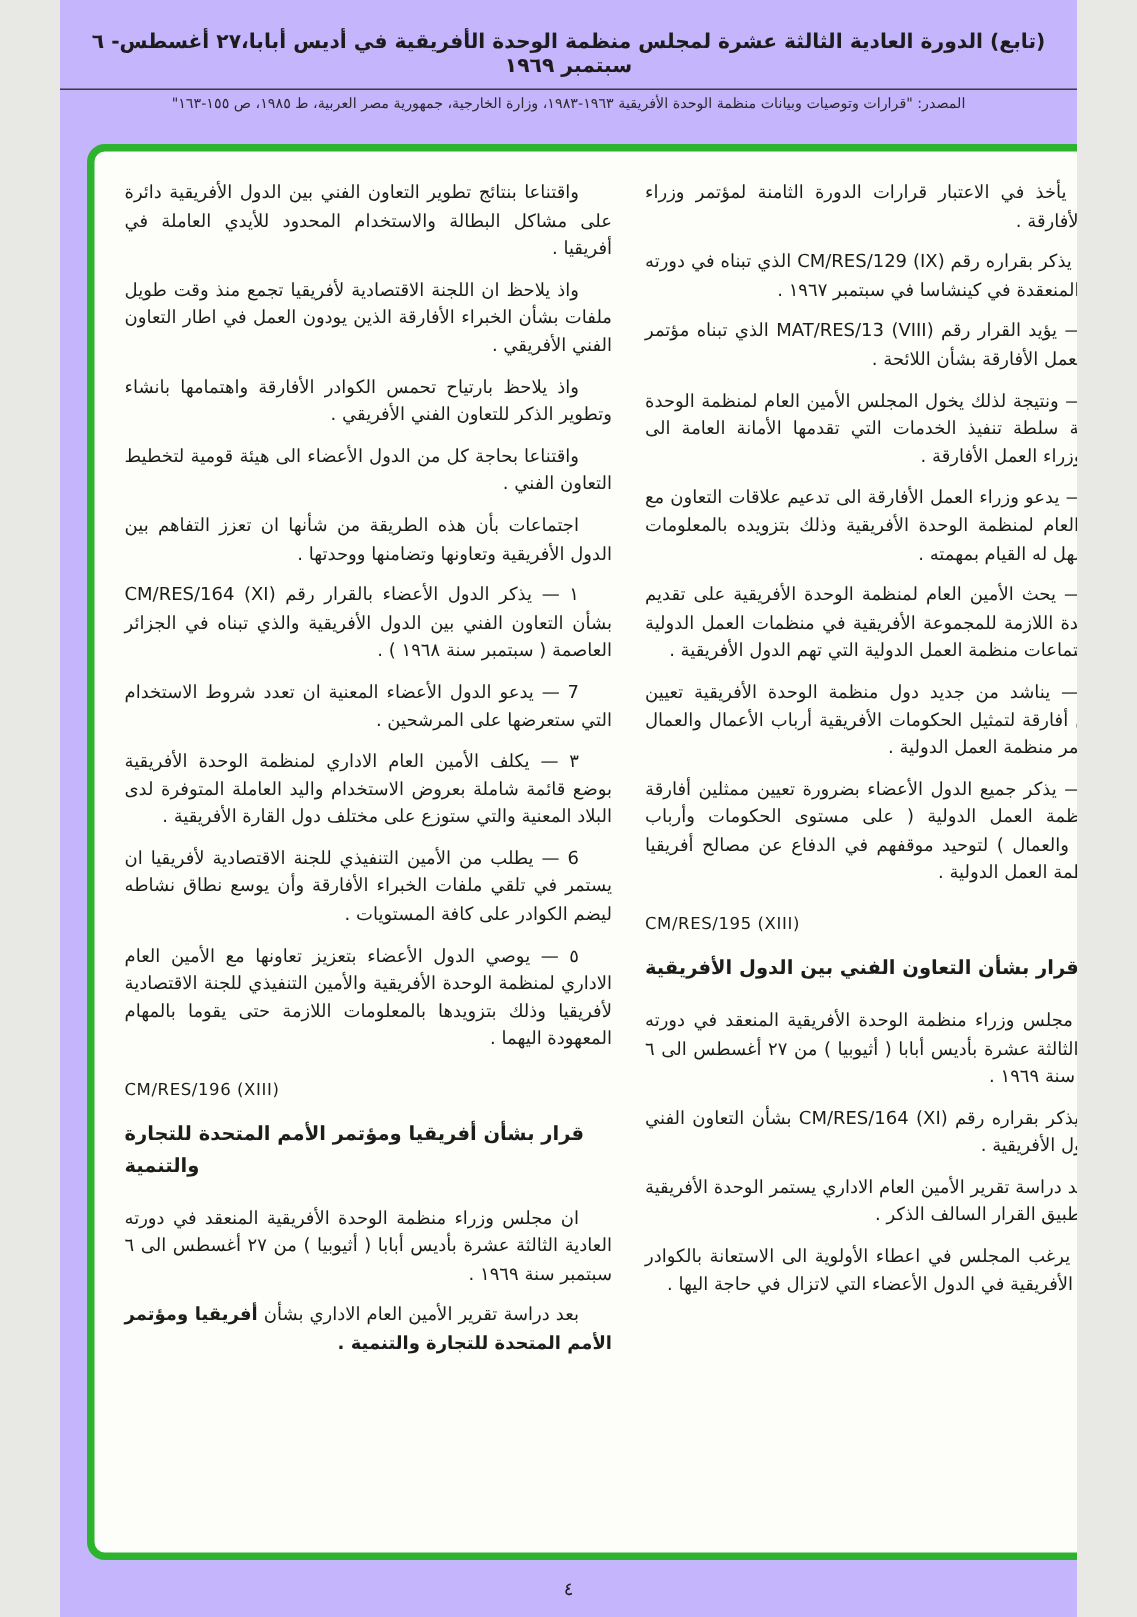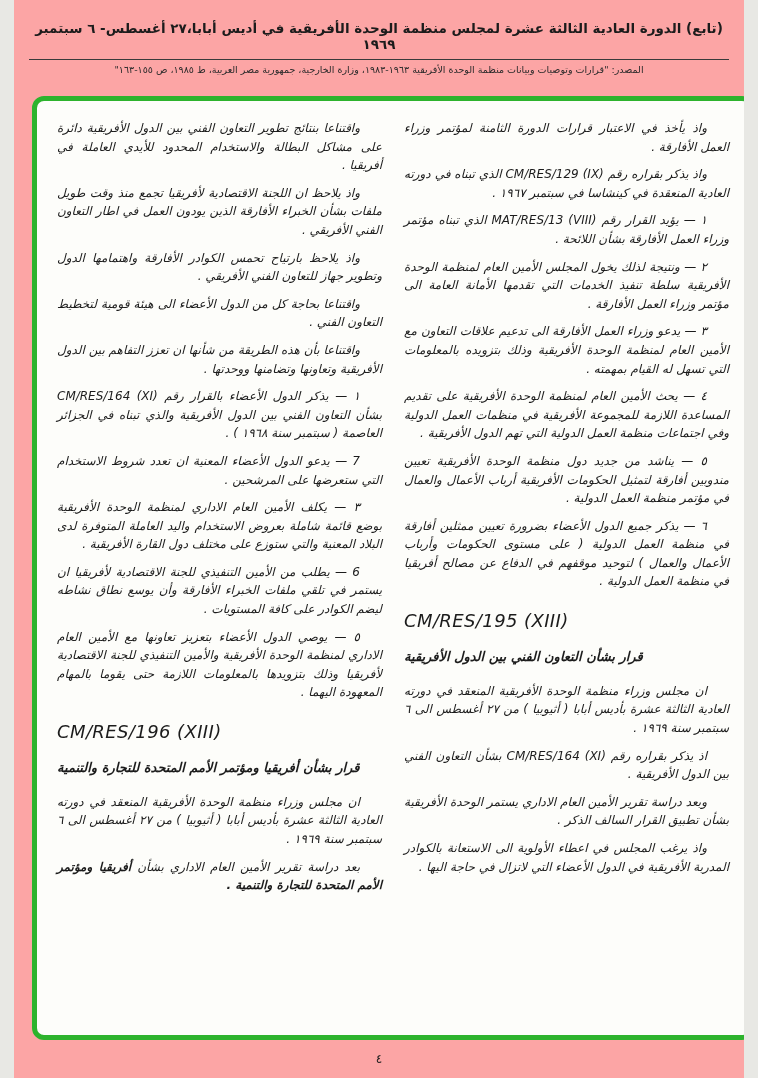--- a/index.html
+++ b/index.html
@@ -1,21 +1,21 @@
 <!DOCTYPE html>
 <html lang="ar"><head>
 <meta charset="utf-8">
 <style>
   html, body { margin: 0; padding: 0; background: #e8e8e4; }
   .page {
     position: relative;
-    width: 730px;
+    width: 678px;
     height: 1078px;
     margin: 0 auto;
-    background: #fca5a5;
+    background: #c4b5fd;
     font-family: "DejaVu Sans", sans-serif;
     color: #1c1c1c;
     overflow: hidden;
     box-sizing: border-box;
   }
   .doc-header {
     direction: rtl;
     text-align: center;
     padding-top: 20px;
   }
@@ -59,27 +59,26 @@
   .col {
     flex: 1 1 0;
     min-width: 0;
   }
   .para {
     direction: rtl;
     text-align: justify;
     font-size: 12px;
     line-height: 1.55;
     margin: 0 0 9px 0;
-    font-style: italic;
   }
   .para.body { text-indent: 22px; }
   .para.ref {
     direction: ltr;
     text-align: left;
-    font-size: 18px;
+    font-size: 11px;
     letter-spacing: 0.4px;
     margin: 16px 0 12px 0;
   }
   .para.heading {
     font-weight: bold;
     text-align: left;
     font-size: 13px;
     text-indent: 0;
     margin: 6px 0 14px 0;
     line-height: 1.6;
@@ -120,23 +119,23 @@
           <p class="para ref">CM/RES/195  (XIII)</p>
           <p class="para heading">قرار بشأن التعاون الفني بين الدول الأفريقية</p>
           <p class="para body">ان مجلس وزراء منظمة الوحدة الأفريقية المنعقد في دورته العادية الثالثة عشرة بأديس أبابا ( أثيوبيا ) من ٢٧ أغسطس الى ٦ سبتمبر سنة ١٩٦٩ .</p>
           <p class="para body">اذ يذكر بقراره رقم CM/RES/164 (XI) بشأن التعاون الفني بين الدول الأفريقية .</p>
           <p class="para body">وبعد دراسة تقرير الأمين العام الاداري يستمر الوحدة الأفريقية بشأن تطبيق القرار السالف الذكر .</p>
           <p class="para body">واذ يرغب المجلس في اعطاء الأولوية الى الاستعانة بالكوادر المدربة الأفريقية في الدول الأعضاء التي لاتزال في حاجة اليها .</p>
         </div>
       <div class="col">
           <p class="para body">واقتناعا بنتائج تطوير التعاون الفني بين الدول الأفريقية دائرة على مشاكل البطالة والاستخدام المحدود للأيدي العاملة في أفريقيا .</p>
           <p class="para body">واذ يلاحظ ان اللجنة الاقتصادية لأفريقيا تجمع منذ وقت طويل ملفات بشأن الخبراء الأفارقة الذين يودون العمل في اطار التعاون الفني الأفريقي .</p>
-          <p class="para body">واذ يلاحظ بارتياح تحمس الكوادر الأفارقة واهتمامها الدول وتطوير جهاز للتعاون الفني الأفريقي .</p>
+          <p class="para body">واذ يلاحظ بارتياح تحمس الكوادر الأفارقة واهتمامها بانشاء وتطوير الذكر للتعاون الفني الأفريقي .</p>
           <p class="para body">واقتناعا بحاجة كل من الدول الأعضاء الى هيئة قومية لتخطيط التعاون الفني .</p>
-          <p class="para body">واقتناعا بأن هذه الطريقة من شأنها ان تعزز التفاهم بين الدول الأفريقية وتعاونها وتضامنها ووحدتها .</p>
+          <p class="para body">اجتماعات بأن هذه الطريقة من شأنها ان تعزز التفاهم بين الدول الأفريقية وتعاونها وتضامنها ووحدتها .</p>
           <p class="para body">١ — يذكر الدول الأعضاء بالقرار رقم CM/RES/164 (XI) بشأن التعاون الفني بين الدول الأفريقية والذي تبناه في الجزائر العاصمة ( سبتمبر سنة ١٩٦٨ ) .</p>
           <p class="para body">7 — يدعو الدول الأعضاء المعنية ان تعدد شروط الاستخدام التي ستعرضها على المرشحين .</p>
           <p class="para body">٣ — يكلف الأمين العام الاداري لمنظمة الوحدة الأفريقية بوضع قائمة شاملة بعروض الاستخدام واليد العاملة المتوفرة لدى البلاد المعنية والتي ستوزع على مختلف دول القارة الأفريقية .</p>
           <p class="para body">6 — يطلب من الأمين التنفيذي للجنة الاقتصادية لأفريقيا ان يستمر في تلقي ملفات الخبراء الأفارقة وأن يوسع نطاق نشاطه ليضم الكوادر على كافة المستويات .</p>
           <p class="para body">٥ — يوصي الدول الأعضاء بتعزيز تعاونها مع الأمين العام الاداري لمنظمة الوحدة الأفريقية والأمين التنفيذي للجنة الاقتصادية لأفريقيا وذلك بتزويدها بالمعلومات اللازمة حتى يقوما بالمهام المعهودة اليهما .</p>
           <p class="para ref">CM/RES/196  (XIII)</p>
           <p class="para heading">قرار بشأن أفريقيا ومؤتمر الأمم المتحدة للتجارة والتنمية</p>
           <p class="para body">ان مجلس وزراء منظمة الوحدة الأفريقية المنعقد في دورته العادية الثالثة عشرة بأديس أبابا ( أثيوبيا ) من ٢٧ أغسطس الى ٦ سبتمبر سنة ١٩٦٩ .</p>
           <p class="para body">بعد دراسة تقرير الأمين العام الاداري بشأن <b>أفريقيا ومؤتمر الأمم المتحدة للتجارة والتنمية .</b></p>
         </div>

